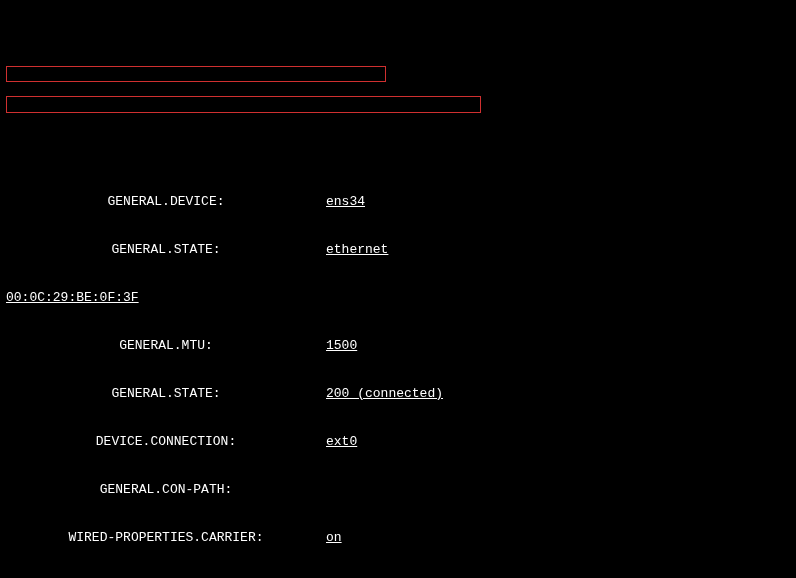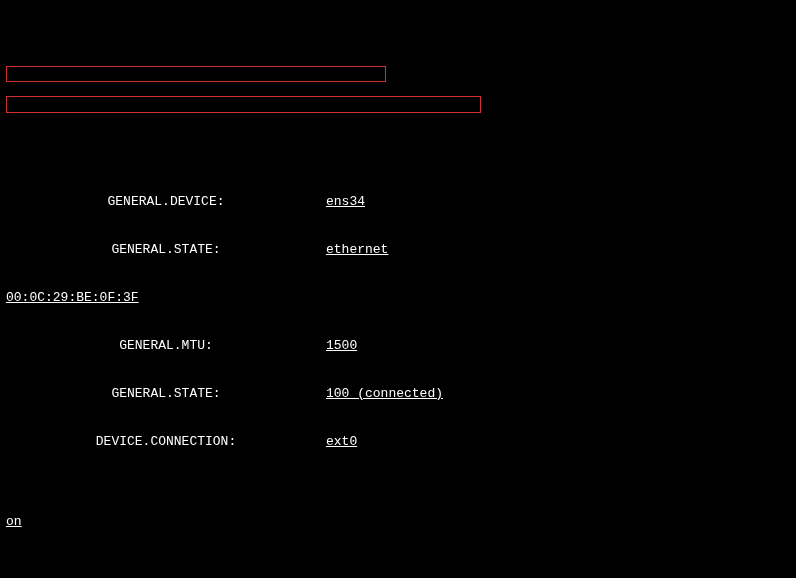--- a/index.html
+++ b/index.html
@@ -47,24 +47,24 @@
 <div class="terminal">
 
   <div class="highlight-box hb1"></div>
   <div class="highlight-box hb2"></div>
 
   <div>
     <div class="row"><span class="key">GENERAL.DEVICE:</span><span class="val">ens34</span></div>
     <div class="row"><span class="key">GENERAL.STATE:</span><span class="val">ethernet</span></div>
     <div class="row"><span class="val">00:0C:29:BE:0F:3F</span></div>
     <div class="row"><span class="key">GENERAL.MTU:</span><span class="val">1500</span></div>
-    <div class="row"><span class="key">GENERAL.STATE:</span><span class="val">100 (connected)</span></div>
+    <div class="row"><span class="key">GENERAL.STATE:</span><span class="val">200 (connected)</span></div>
     <div class="row"><span class="key">DEVICE.CONNECTION:</span><span class="val">ext0</span></div>
-    <div class="row"></div>
-    <div class="row"><span class="val">on</span></div>
+    <div class="row"><span class="key">GENERAL.CON-PATH:</span></div>
+    <div class="row"><span class="key">WIRED-PROPERTIES.CARRIER:</span><span class="val">on</span></div>
     
     
     
     
     
     
     
     
     
     

